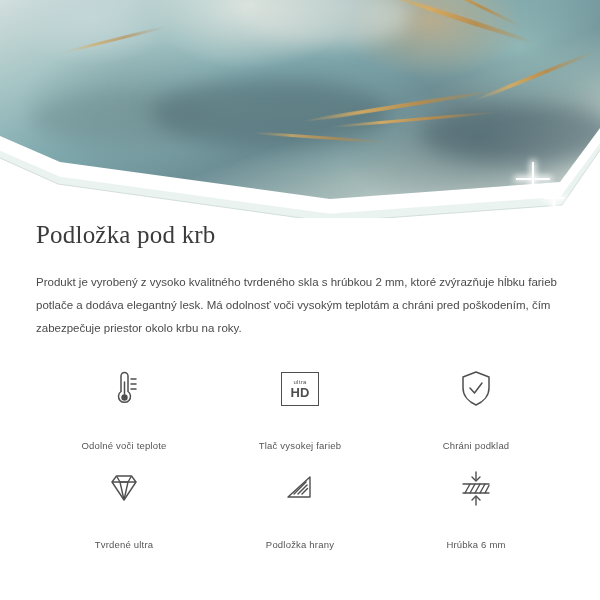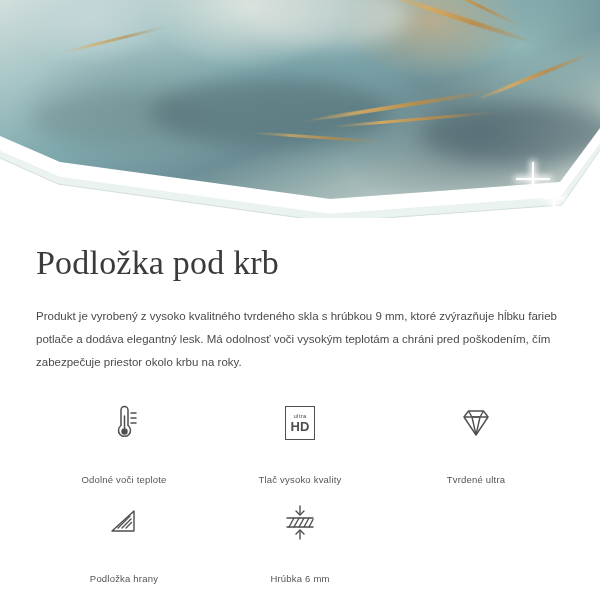--- a/index.html
+++ b/index.html
@@ -84,23 +84,22 @@
     left: 50%; top: 50%;
   }
   .sparkle::before { width: 2px; height: 100%; transform: translate(-50%,-50%); box-shadow: 0 0 6px 2px rgba(255,255,255,.9); }
   .sparkle::after  { width: 100%; height: 2px; transform: translate(-50%,-50%); box-shadow: 0 0 6px 2px rgba(255,255,255,.9); }
   .s1 { left: 516px; top: 162px; width: 34px; height: 34px; }
   .s2 { left: 544px; top: 188px; width: 20px; height: 20px; }
 
   
   .content { padding: 0 36px; }
   .headline {
-    margin-top: 22px;
     font-family: "Liberation Serif", serif;
-    font-size: 34px;
+    font-size: 25px;
     line-height: 1.38;
     color: #3b3b3b;
     font-weight: 400;
     letter-spacing: .2px;
   }
   .headline .l2 { display: block; }
   .paragraph {
     margin-top: 18px;
     font-size: 11.5px;
     line-height: 2.0;
@@ -129,21 +128,21 @@
     color: #4f4f4f;
   }
   .feature-label {
     margin-top: 28px;
     font-size: 9.5px;
     color: #555555;
     text-align: center;
     letter-spacing: .2px;
   }
   .ultrahd {
-    width: 30px; height: 34px;
+    width: 38px; height: 34px;
     border: 1.6px solid #4f4f4f;
     display: flex; flex-direction: column;
     align-items: center; justify-content: center;
     line-height: 1;
   }
   .ultrahd .u1 { font-size: 6px; letter-spacing: .3px; color:#4f4f4f; }
   .ultrahd .u2 { font-size: 13px; font-weight: bold; color:#4f4f4f; margin-top: 1px; }
 </style>
 </head>
 <body>
@@ -171,21 +170,21 @@
     </svg>
     <span class="sparkle s1"></span>
     <span class="sparkle s2"></span>
   </div>
 
   <div class="content">
     <h1 class="headline">
       <span class="l1">Podložka pod krb</span>
     </h1>
 
-    <p class="paragraph">Produkt je vyrobený z vysoko kvalitného tvrdeného skla s hrúbkou 9 mm, ktoré zvýrazňuje hĺbku farieb potlače a dodáva elegantný lesk. Má odolnosť voči vysokým teplotám a chráni pred poškodením, čím zabezpečuje priestor okolo krbu na roky.</p>
+    <p class="paragraph">Produkt je vyrobený z vysoko kvalitného tvrdeného skla s hrúbkou 2 mm, ktoré zvýrazňuje hĺbku farieb potlače a dodáva elegantný lesk. Má odolnosť voči vysokým teplotám a chráni pred poškodením, čím zabezpečuje priestor okolo krbu na roky.</p>
 
     <div class="features">
 
       <div class="feature">
         <div class="feature-icon">
           <svg width="34" height="38" viewBox="0 0 34 38" fill="none" stroke="#4f4f4f" stroke-width="1.5" stroke-linecap="round">
             <path d="M14 6a3.5 3.5 0 0 1 7 0v15.5a6 6 0 1 1-7 0z"></path>
             <line x1="17.5" y1="12" x2="17.5" y2="24"></line>
             <circle cx="17.5" cy="27.5" r="3.2" fill="#4f4f4f" stroke="none"></circle>
             <line x1="24" y1="9" x2="29" y2="9"></line>
@@ -196,23 +195,32 @@
         <div class="feature-label">Odolné voči teplote</div>
       </div>
 
       <div class="feature">
         <div class="feature-icon">
           <div class="ultrahd">
             <span class="u1">ultra</span>
             <span class="u2">HD</span>
           </div>
         </div>
-        <div class="feature-label">Tlač vysoko kvality</div>
-      </div>
-
+        <div class="feature-label">Tlač vysokej farieb</div>
+      </div>
+
+      <div class="feature">
+        <div class="feature-icon">
+          <svg width="36" height="40" viewBox="0 0 36 40" fill="none" stroke="#4f4f4f" stroke-width="1.5" stroke-linecap="round" stroke-linejoin="round">
+            <path d="M18 3 L31 8 V19 C31 27 25 33 18 36 C11 33 5 27 5 19 V8 Z"></path>
+            <polyline points="12,19 16.5,24 24,14"></polyline>
+          </svg>
+        </div>
+        <div class="feature-label">Chráni podklad</div>
+      </div>
 
       <div class="feature">
         <div class="feature-icon">
           <svg width="40" height="34" viewBox="0 0 40 34" fill="none" stroke="#4f4f4f" stroke-width="1.4" stroke-linejoin="round">
             <polygon points="8,11 32,11 20,29"></polygon>
             <polyline points="8,11 12.5,5 27.5,5 32,11"></polyline>
             <line x1="12.5" y1="5" x2="16" y2="11"></line>
             <line x1="27.5" y1="5" x2="24" y2="11"></line>
             <line x1="16" y1="11" x2="20" y2="29"></line>
             <line x1="24" y1="11" x2="20" y2="29"></line>

